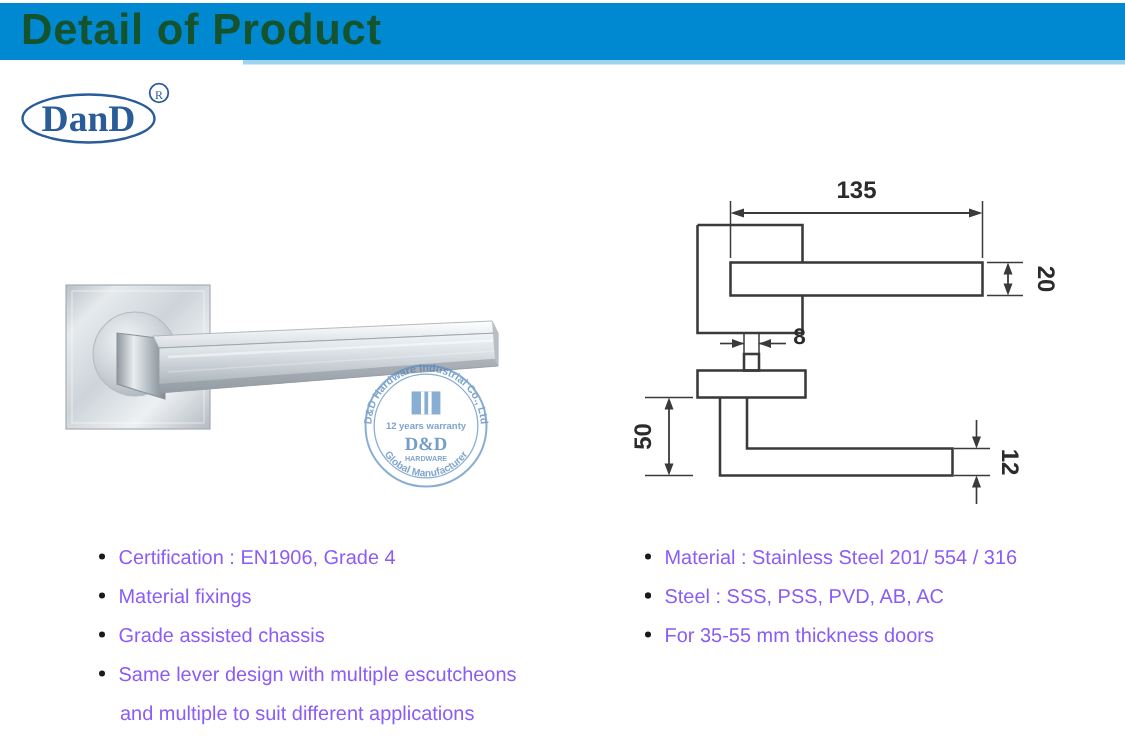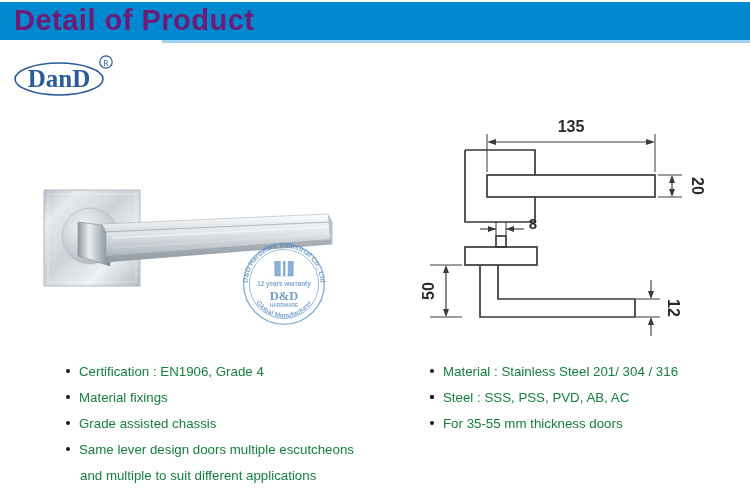--- a/index.html
+++ b/index.html
@@ -25,21 +25,21 @@
     height: 38px;
     background: #0089d0;
   }
   #header-title {
     position: absolute;
     left: 14px;
     top: 3px;
     font-size: 29px;
     font-weight: bold;
     letter-spacing: 0.5px;
-    color: #701a75;
+    color: #14532d;
     line-height: 34px;
     white-space: nowrap;
   }
   #header-underline {
     position: absolute;
     left: 0;
     top: 40px;
     width: 162px;
     height: 3px;
     background: #ffffff;
@@ -91,21 +91,21 @@
   }
 
   
   .spec-list {
     position: absolute;
     list-style: none;
     margin: 0;
     padding: 0;
     font-size: 13.3px;
     line-height: 15px;
-    color: #15803d;
+    color: #8b5cf6;
   }
   #spec-left  { left: 66px;  top: 364px; width: 330px; }
   #spec-right { left: 430px; top: 364px; width: 310px; }
 
   .spec-item {
     position: relative;
     padding-left: 13px;
     margin-bottom: 11px;
     white-space: nowrap;
   }
@@ -296,29 +296,29 @@
   <li class="spec-item">
     <span class="dot"></span>
     <span>Material fixings</span>
   </li>
   <li class="spec-item">
     <span class="dot"></span>
     <span>Grade assisted chassis</span>
   </li>
   <li class="spec-item wrap">
     <span class="dot"></span>
-    <span>Same lever design doors multiple escutcheons</span>
+    <span>Same lever design with multiple escutcheons</span>
     <span class="spec-cont">and multiple to suit different applications</span>
   </li>
 </ul>
 
 <ul id="spec-right" class="spec-list">
   <li class="spec-item">
     <span class="dot"></span>
-    <span>Material : Stainless Steel 201/ 304 / 316</span>
+    <span>Material : Stainless Steel 201/ 554 / 316</span>
   </li>
   <li class="spec-item">
     <span class="dot"></span>
   </li>
   <li class="spec-item">
     <span class="dot"></span>
     <span>Steel : SSS, PSS, PVD, AB, AC</span>
   </li>
   <li class="spec-item">
     <span class="dot"></span>

